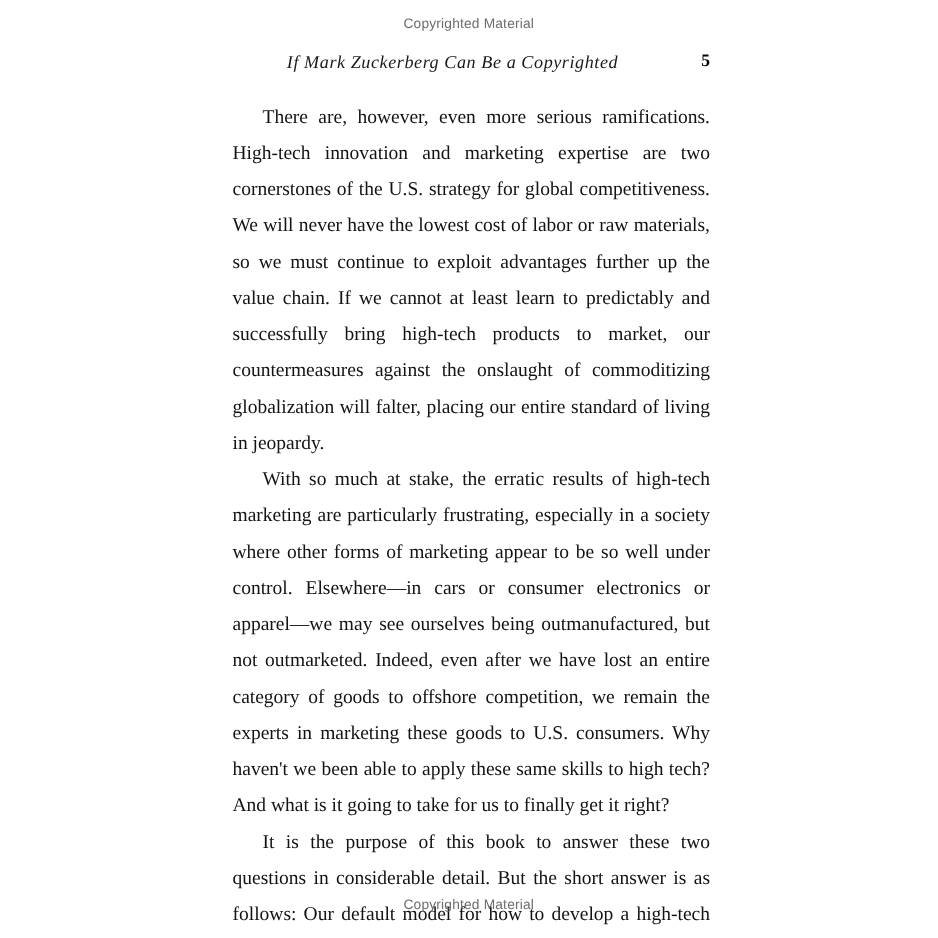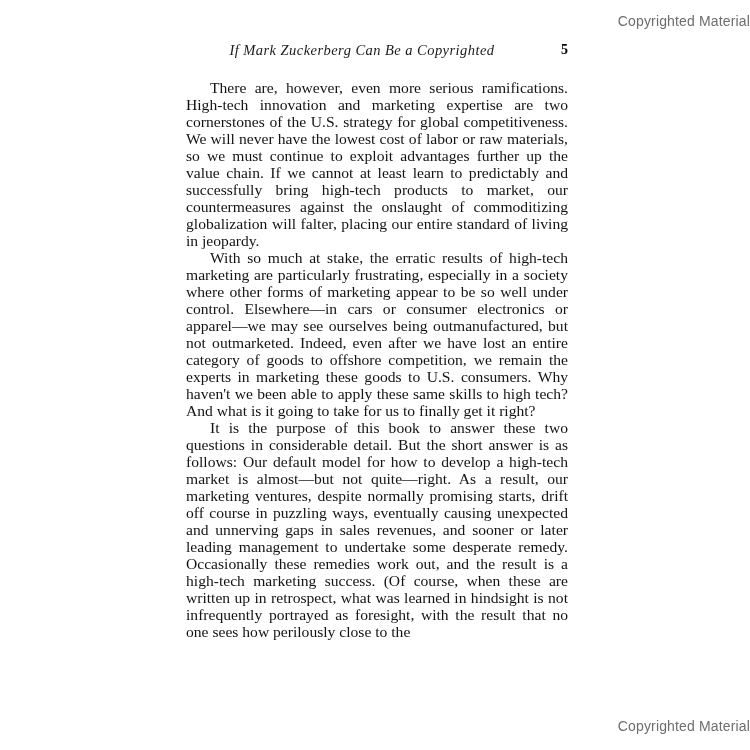--- a/index.html
+++ b/index.html
@@ -23,23 +23,23 @@
     height: 750px;
     background: #ffffff;
     box-sizing: border-box;
   }
 
   
   .watermark {
     position: absolute;
     left: 0;
     width: 750px;
-    text-align: right;
+    text-align: center;
     font-family: "Liberation Sans", sans-serif;
-    font-size: 14px;
+    font-size: 11px;
     letter-spacing: 0.15px;
     color: #6d6d6d;
     -webkit-font-smoothing: none;
   }
   .watermark-top { top: 13px; }
   .watermark-bottom { top: 718px; }
 
   
   .running-head {
     position: absolute;
@@ -77,21 +77,21 @@
     top: 79px;
     left: 186px;
     width: 382px;
   }
   .text-block p {
     margin: 0;
     text-align: justify;
     text-justify: inter-word;
     font-family: "Liberation Serif", serif;
     font-size: 15.6px;
-    line-height: 17px;
+    line-height: 29px;
     color: #131313;
     text-indent: 24px;
     hyphens: none;
     -webkit-hyphens: none;
   }
   .text-block p:last-child {
     
   }
 </style>
 </head>

